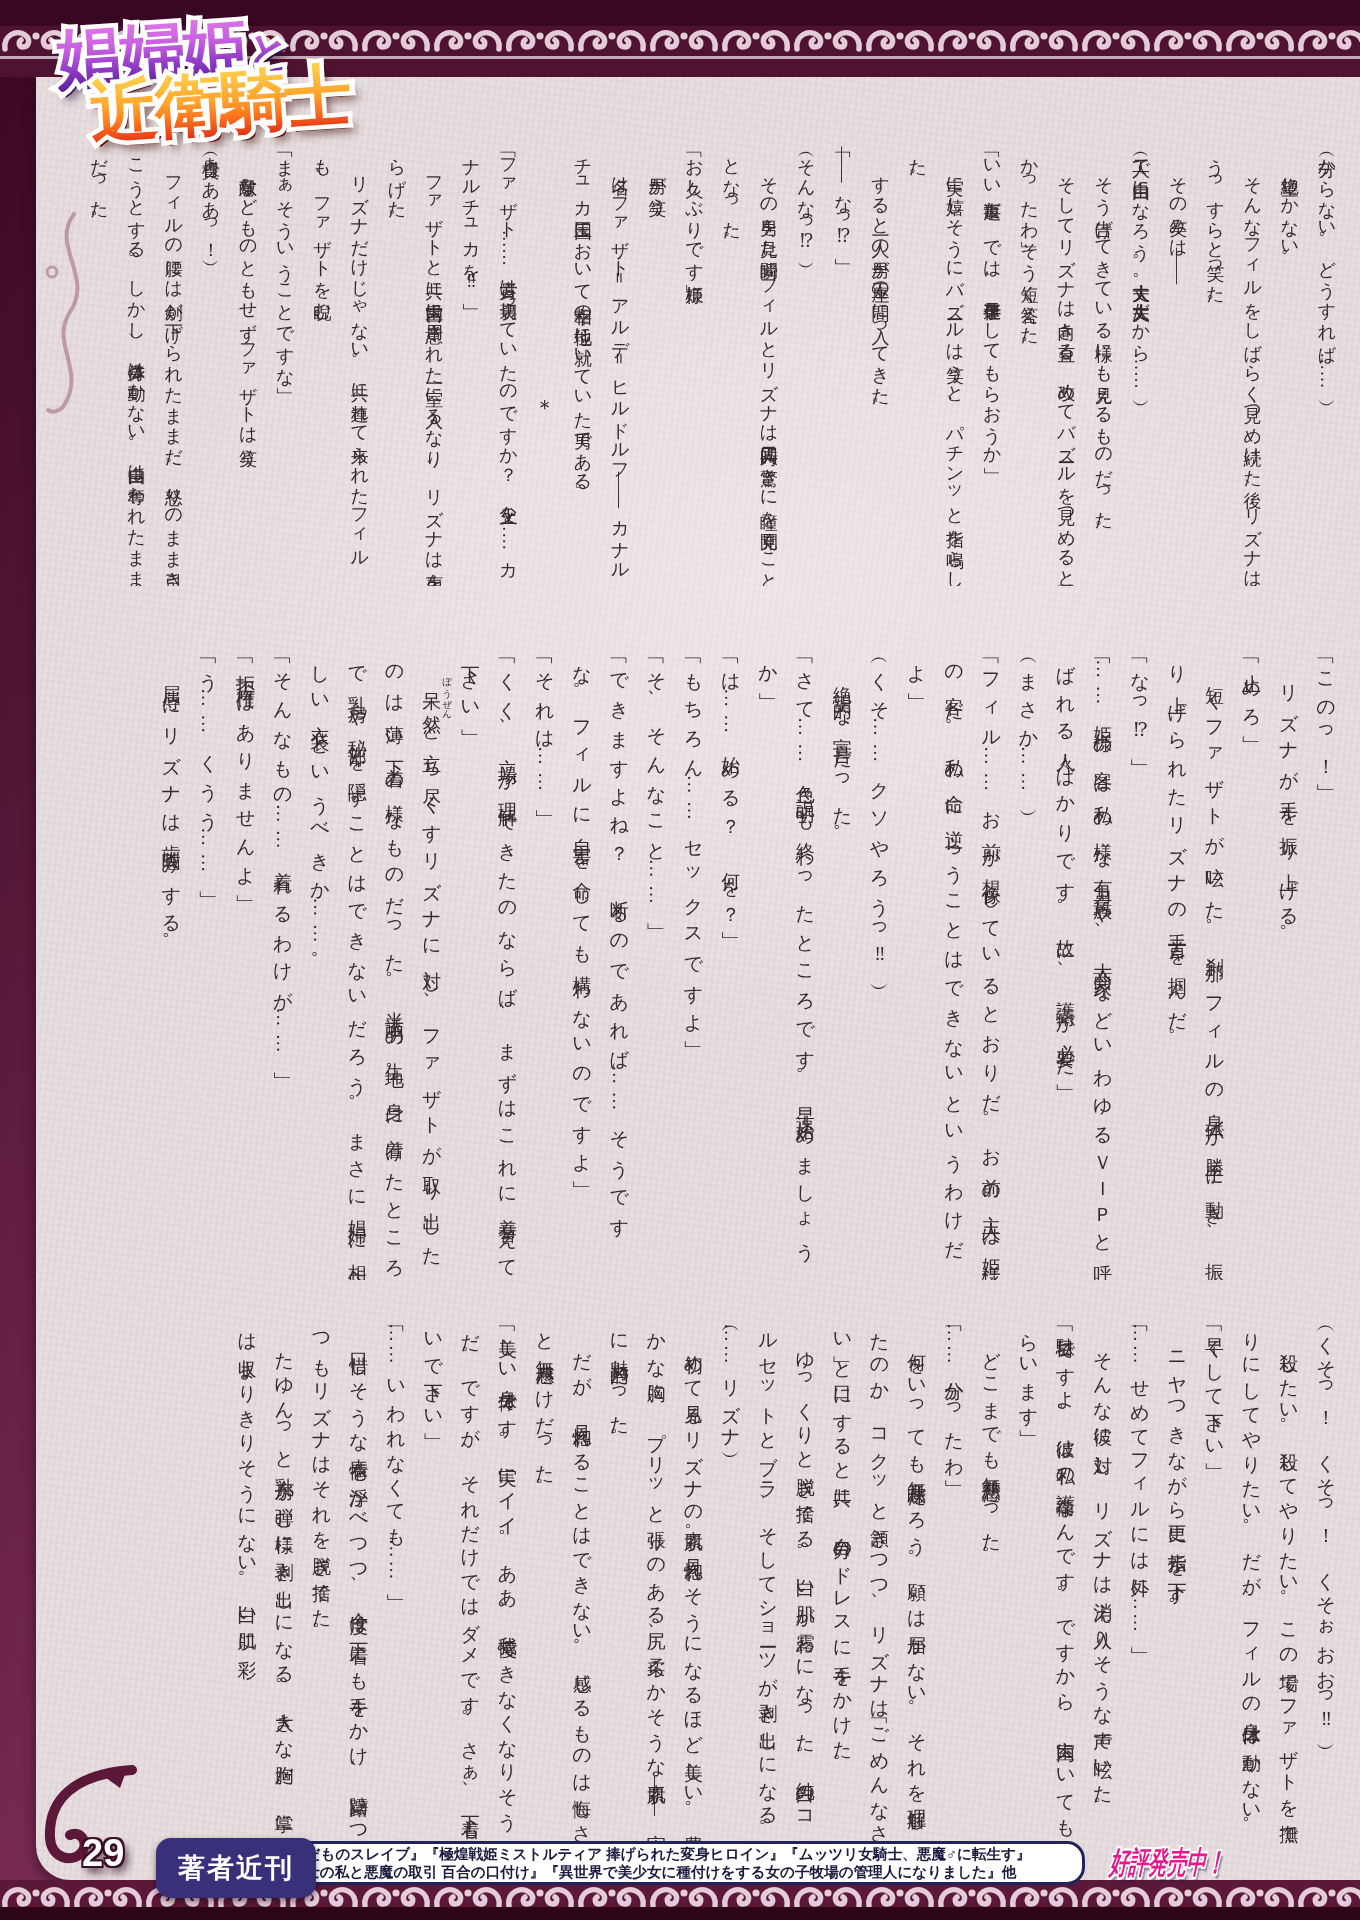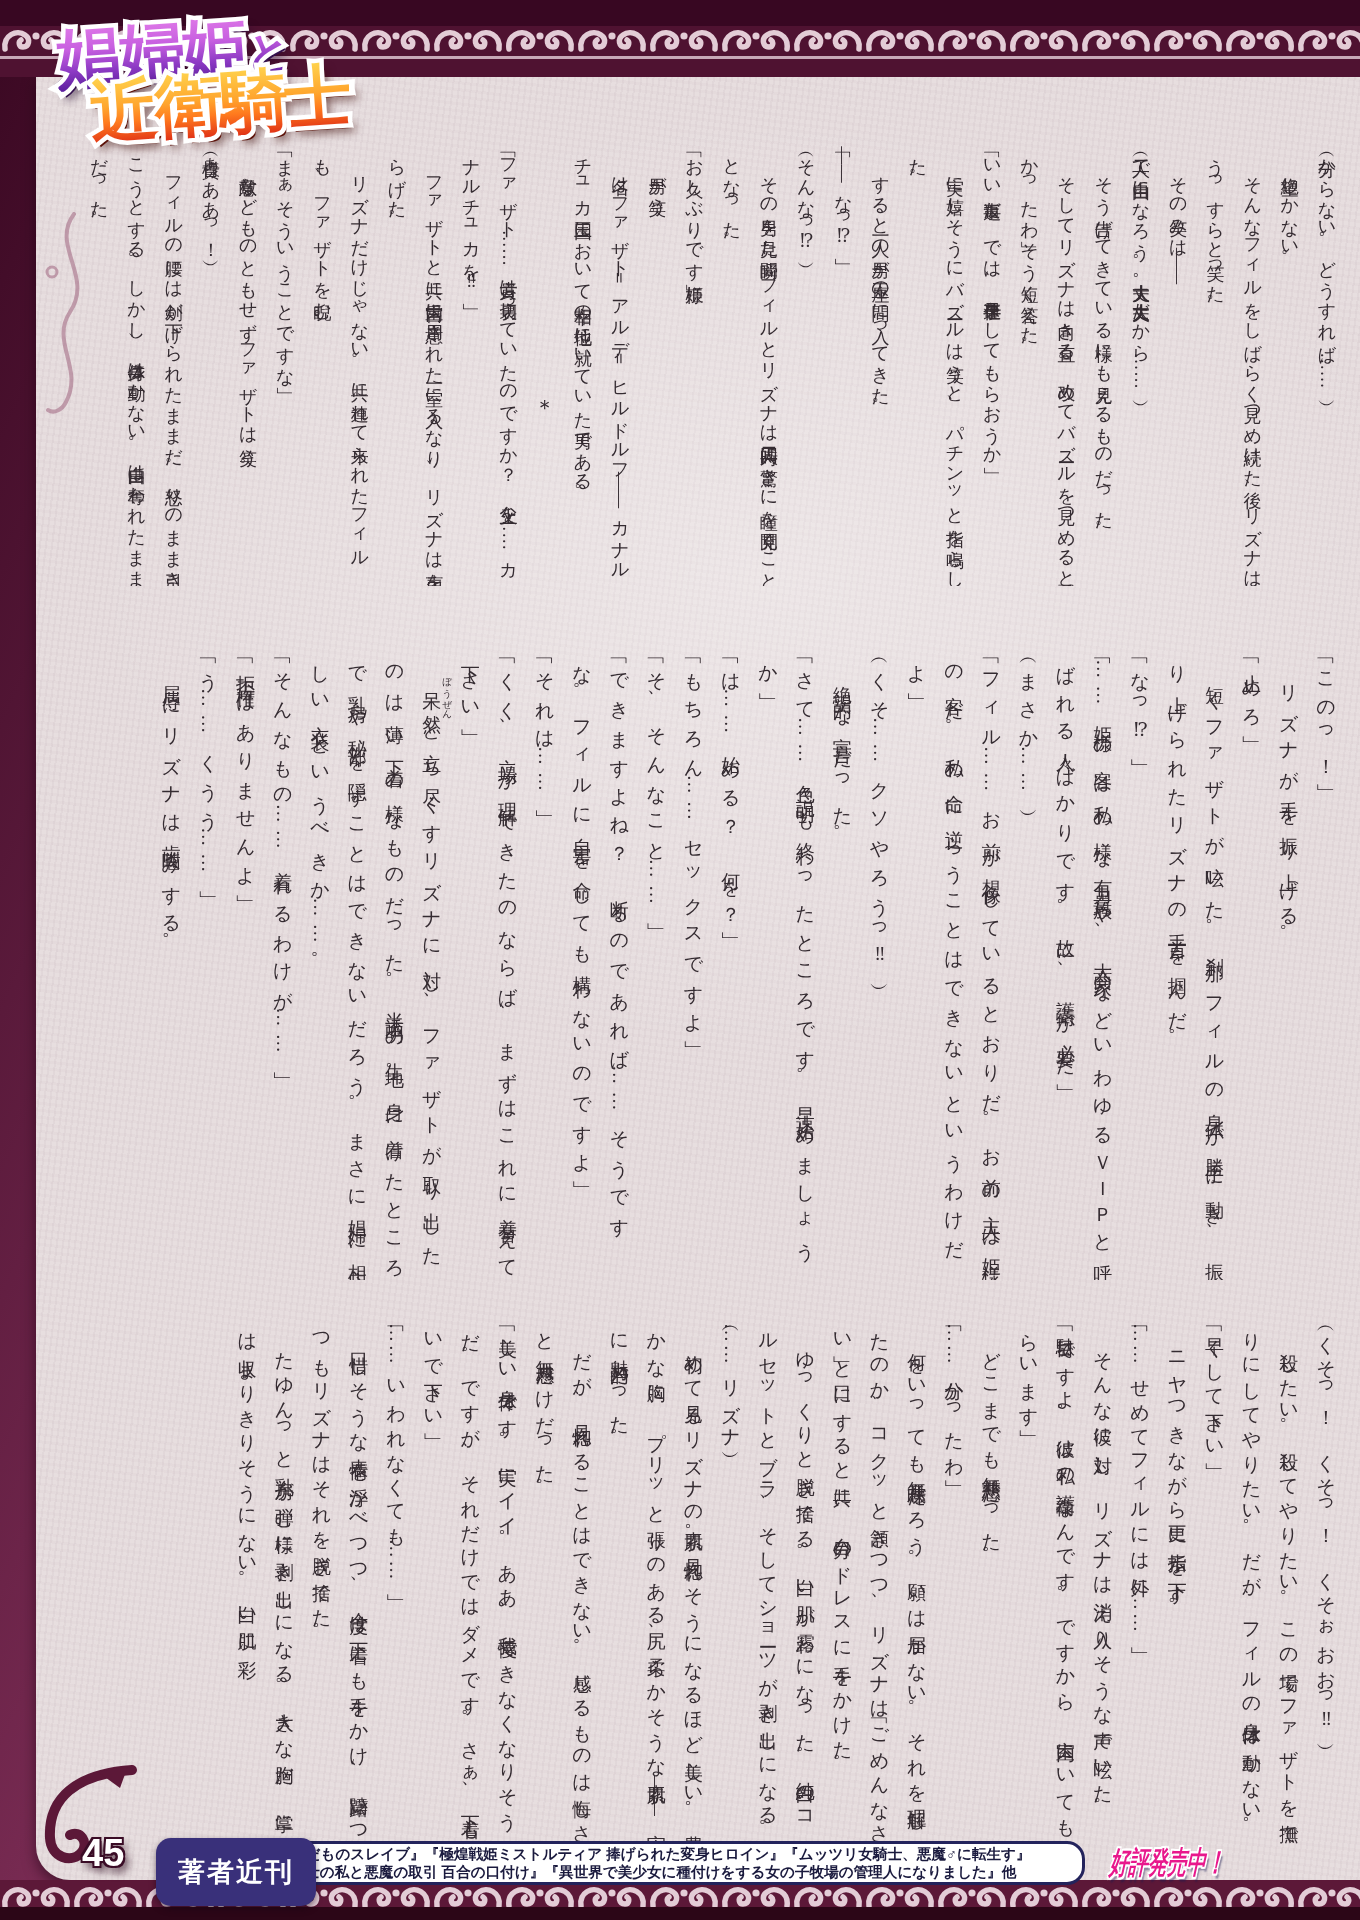--- a/index.html
+++ b/index.html
@@ -55,21 +55,21 @@
   .band .dialog{text-indent:0;}
   .band .sep{text-indent:238px;font-size:22px;}
   #band1{top:146px;height:440px;font-size:18px;line-height:37.2px;letter-spacing:.3px;}
   #band2{top:652px;height:628px;font-size:19px;line-height:37.2px;letter-spacing:7.2px;}
   #band3{top:1320px;height:526px;font-size:19px;line-height:37.2px;letter-spacing:2.9px;}
   rt{font-size:9.5px;letter-spacing:0;}
   
   .page-num{position:absolute;left:82px;top:1832px;z-index:6;
     font-family:"Liberation Sans","DejaVu Sans",sans-serif;font-weight:700;font-size:38px;color:#fff;
     text-shadow:2px 2px 0 #3a0c26,-2px -2px 0 #3a0c26,2px -2px 0 #3a0c26,-2px 2px 0 #3a0c26,4px 6px 9px rgba(40,5,25,.9);}
-  .author-pill{position:absolute;left:156px;top:1838px;height:52px;padding:8px 22px;z-index:6;
+  .author-pill{position:absolute;left:156px;top:1838px;height:60px;padding:0 22px;z-index:6;
     display:flex;align-items:center;background:var(--pill-navy,#39307a);border-radius:15px;
     box-shadow:0 3px 6px rgba(20,5,20,.5);}
   .author-pill span{font-family:"Liberation Sans","DejaVu Sans",sans-serif;font-weight:700;font-size:27px;color:#fff;letter-spacing:2px;}
   .works-box{position:absolute;left:263px;top:1841px;width:822px;height:44px;z-index:5;
     background:#fff;border:3px solid var(--box-border-navy,#23235c);border-radius:4px 18px 18px 4px;
     display:flex;align-items:center;box-sizing:border-box;}
   .works-lines{flex:1 1 auto;padding:0 8px 0 10px;font-family:"Liberation Sans","DejaVu Sans",sans-serif;
     font-weight:700;font-size:14.6px;line-height:18px;color:var(--works-ink,#1a1a3e);white-space:nowrap;}
   .badge{flex:0 0 auto;margin-right:6px;font-family:"Liberation Sans","DejaVu Sans",sans-serif;
     font-weight:900;font-style:italic;font-size:31px;color:var(--badge-magenta,#e8188c);
@@ -445,21 +445,21 @@
       <svg class="orn" width="72" height="26" viewBox="0 0 72 26">
         <g fill="none" stroke="currentColor" stroke-width="5.5" stroke-linecap="round">
           <path d="M5 22 C3 8 17 2 25 8 C31 12 29 20 23 20 C19 20 18 15 21 13"></path>
           <path d="M67 22 C69 8 55 2 47 8 C41 12 43 20 49 20 C53 20 54 15 51 13"></path>
         </g>
         <circle cx="36" cy="9" r="3.6" fill="currentColor"></circle>
       </svg>
     </div>
   <div class="dark-strip"></div>
 
-  <div class="page-num">45</div>
+  <div class="page-num">29</div>
 
   <div class="author-pill">
     <span>著者近刊</span>
   </div>
 
   <div class="works-box">
     <div class="works-lines">
       <div>『けだものスレイブ』『極煌戦姫ミストルティア 捧げられた変身ヒロイン』『ムッツリ女騎士、悪魔♂に転生す』</div>
       <div>『騎士の私と悪魔の取引 百合の口付け』『異世界で美少女に種付けをする女の子牧場の管理人になりました』他</div>
     </div>

